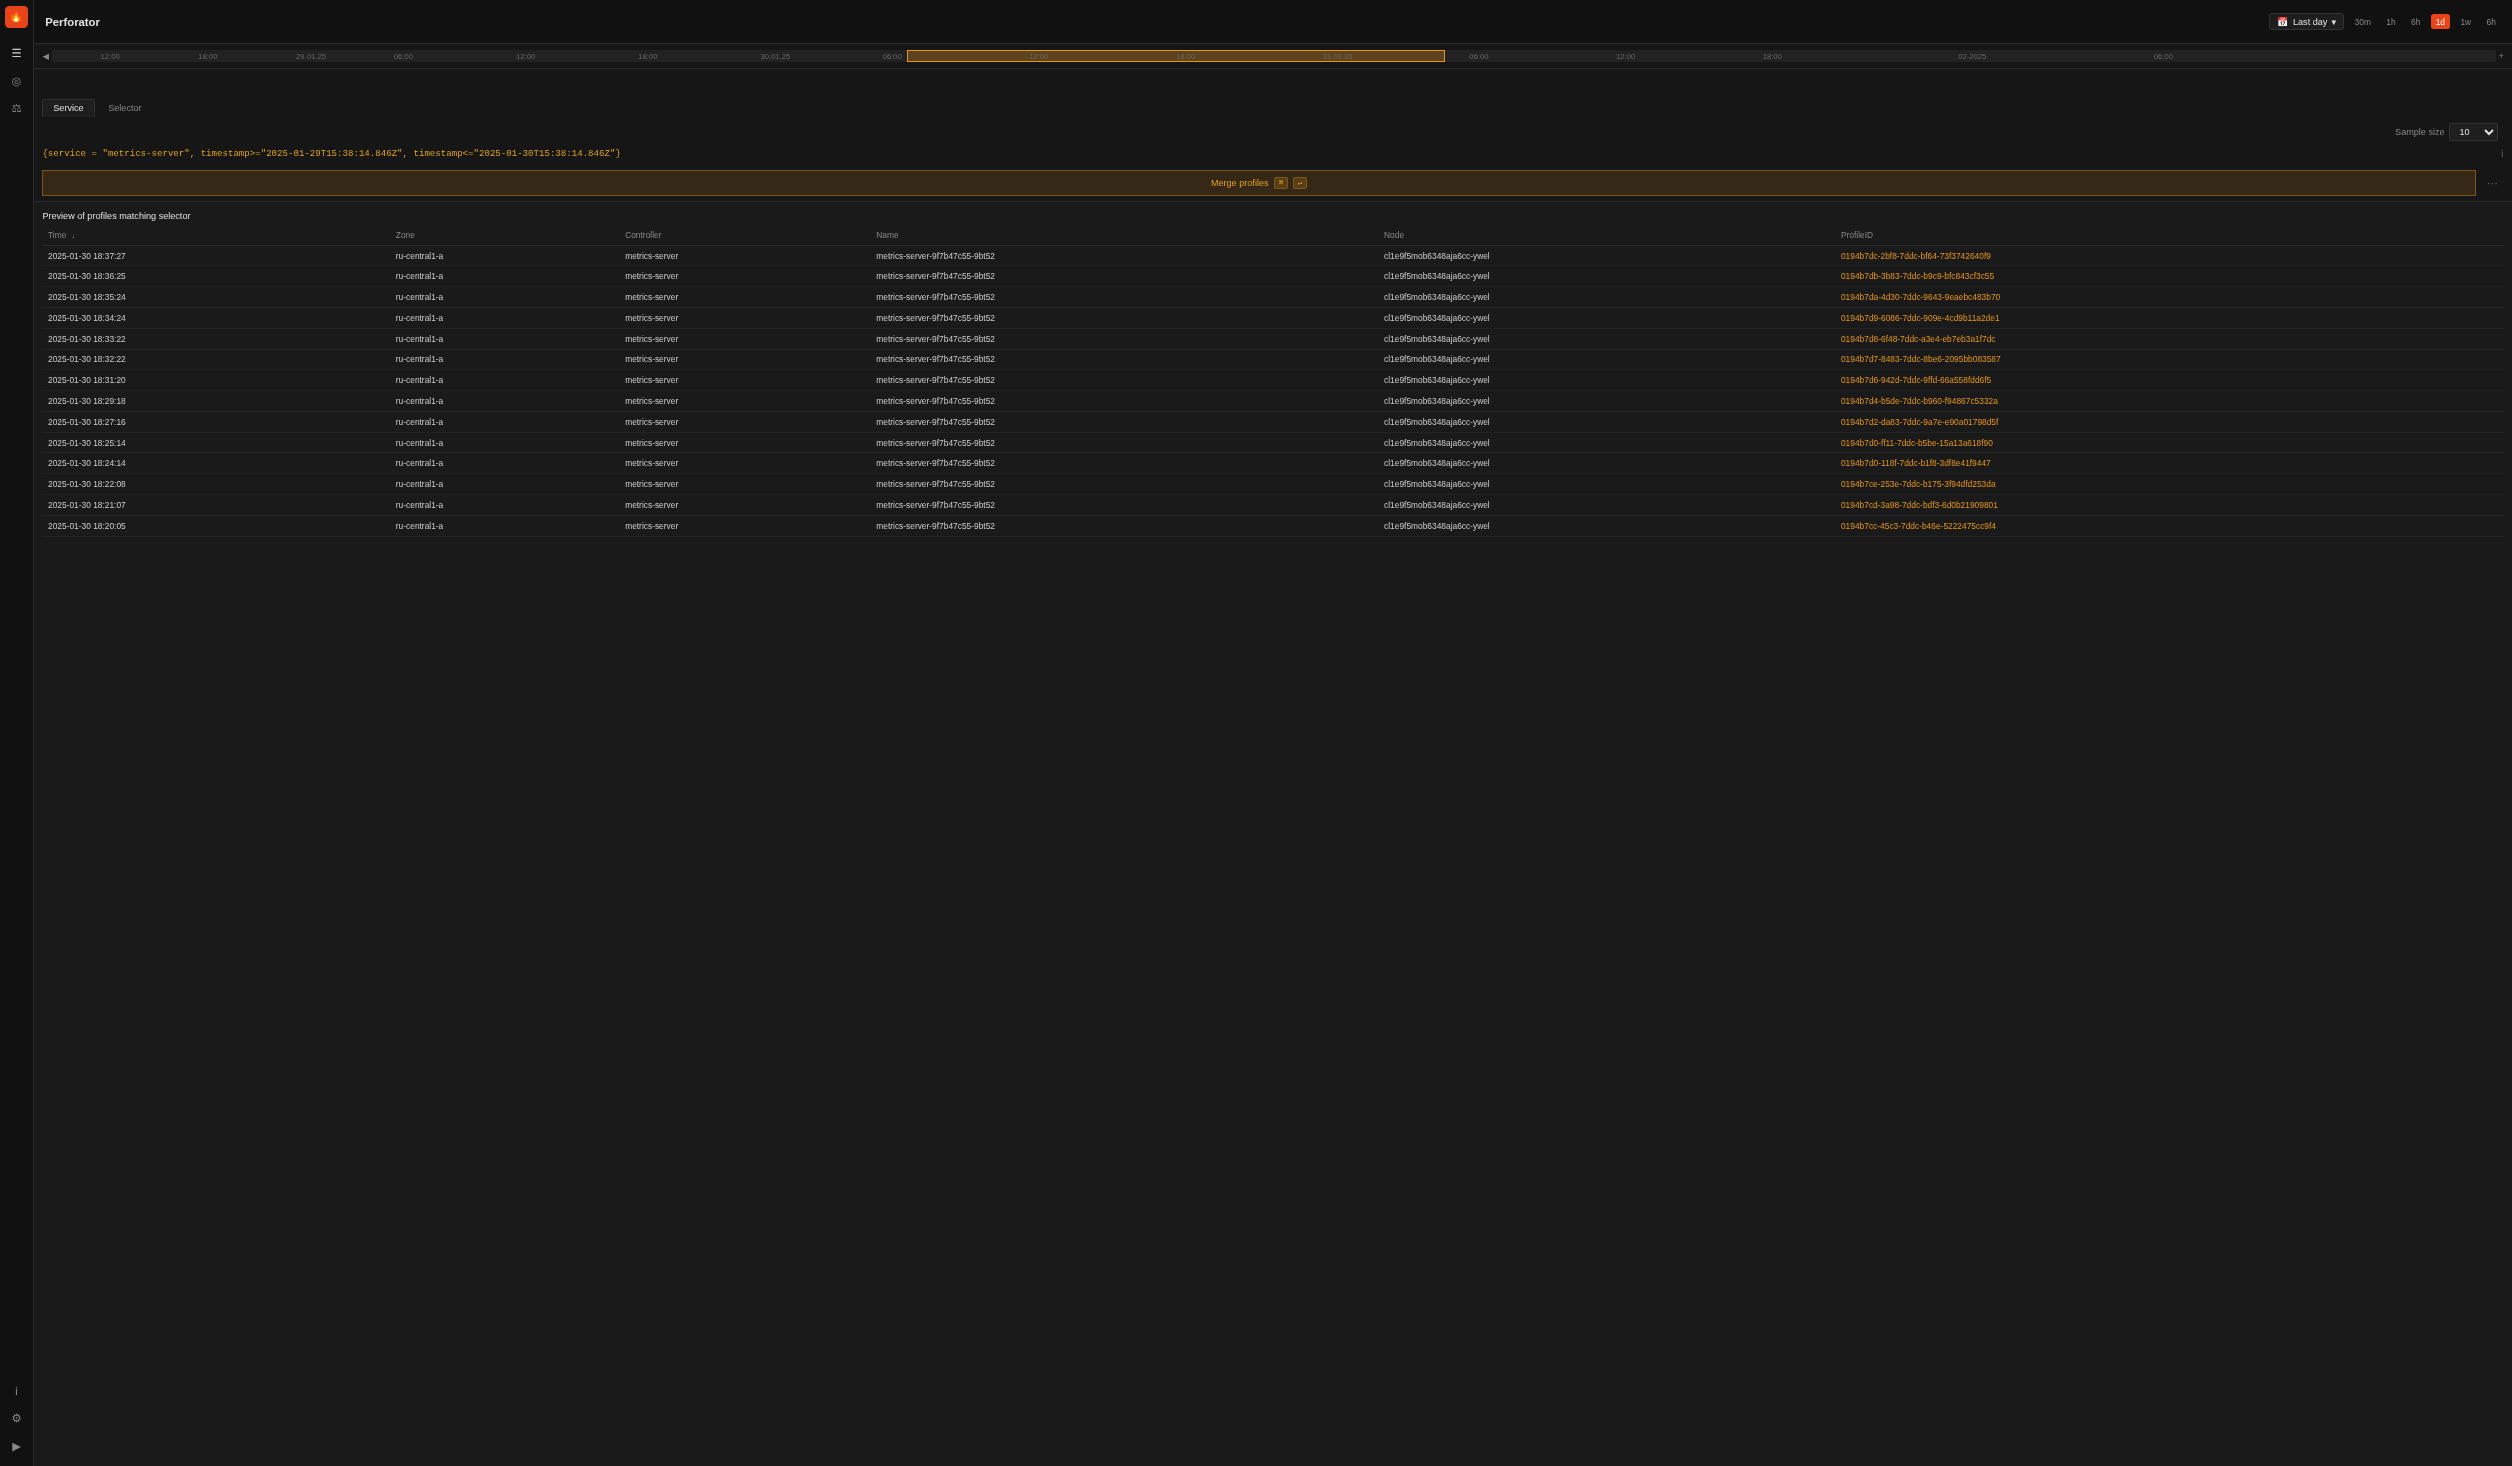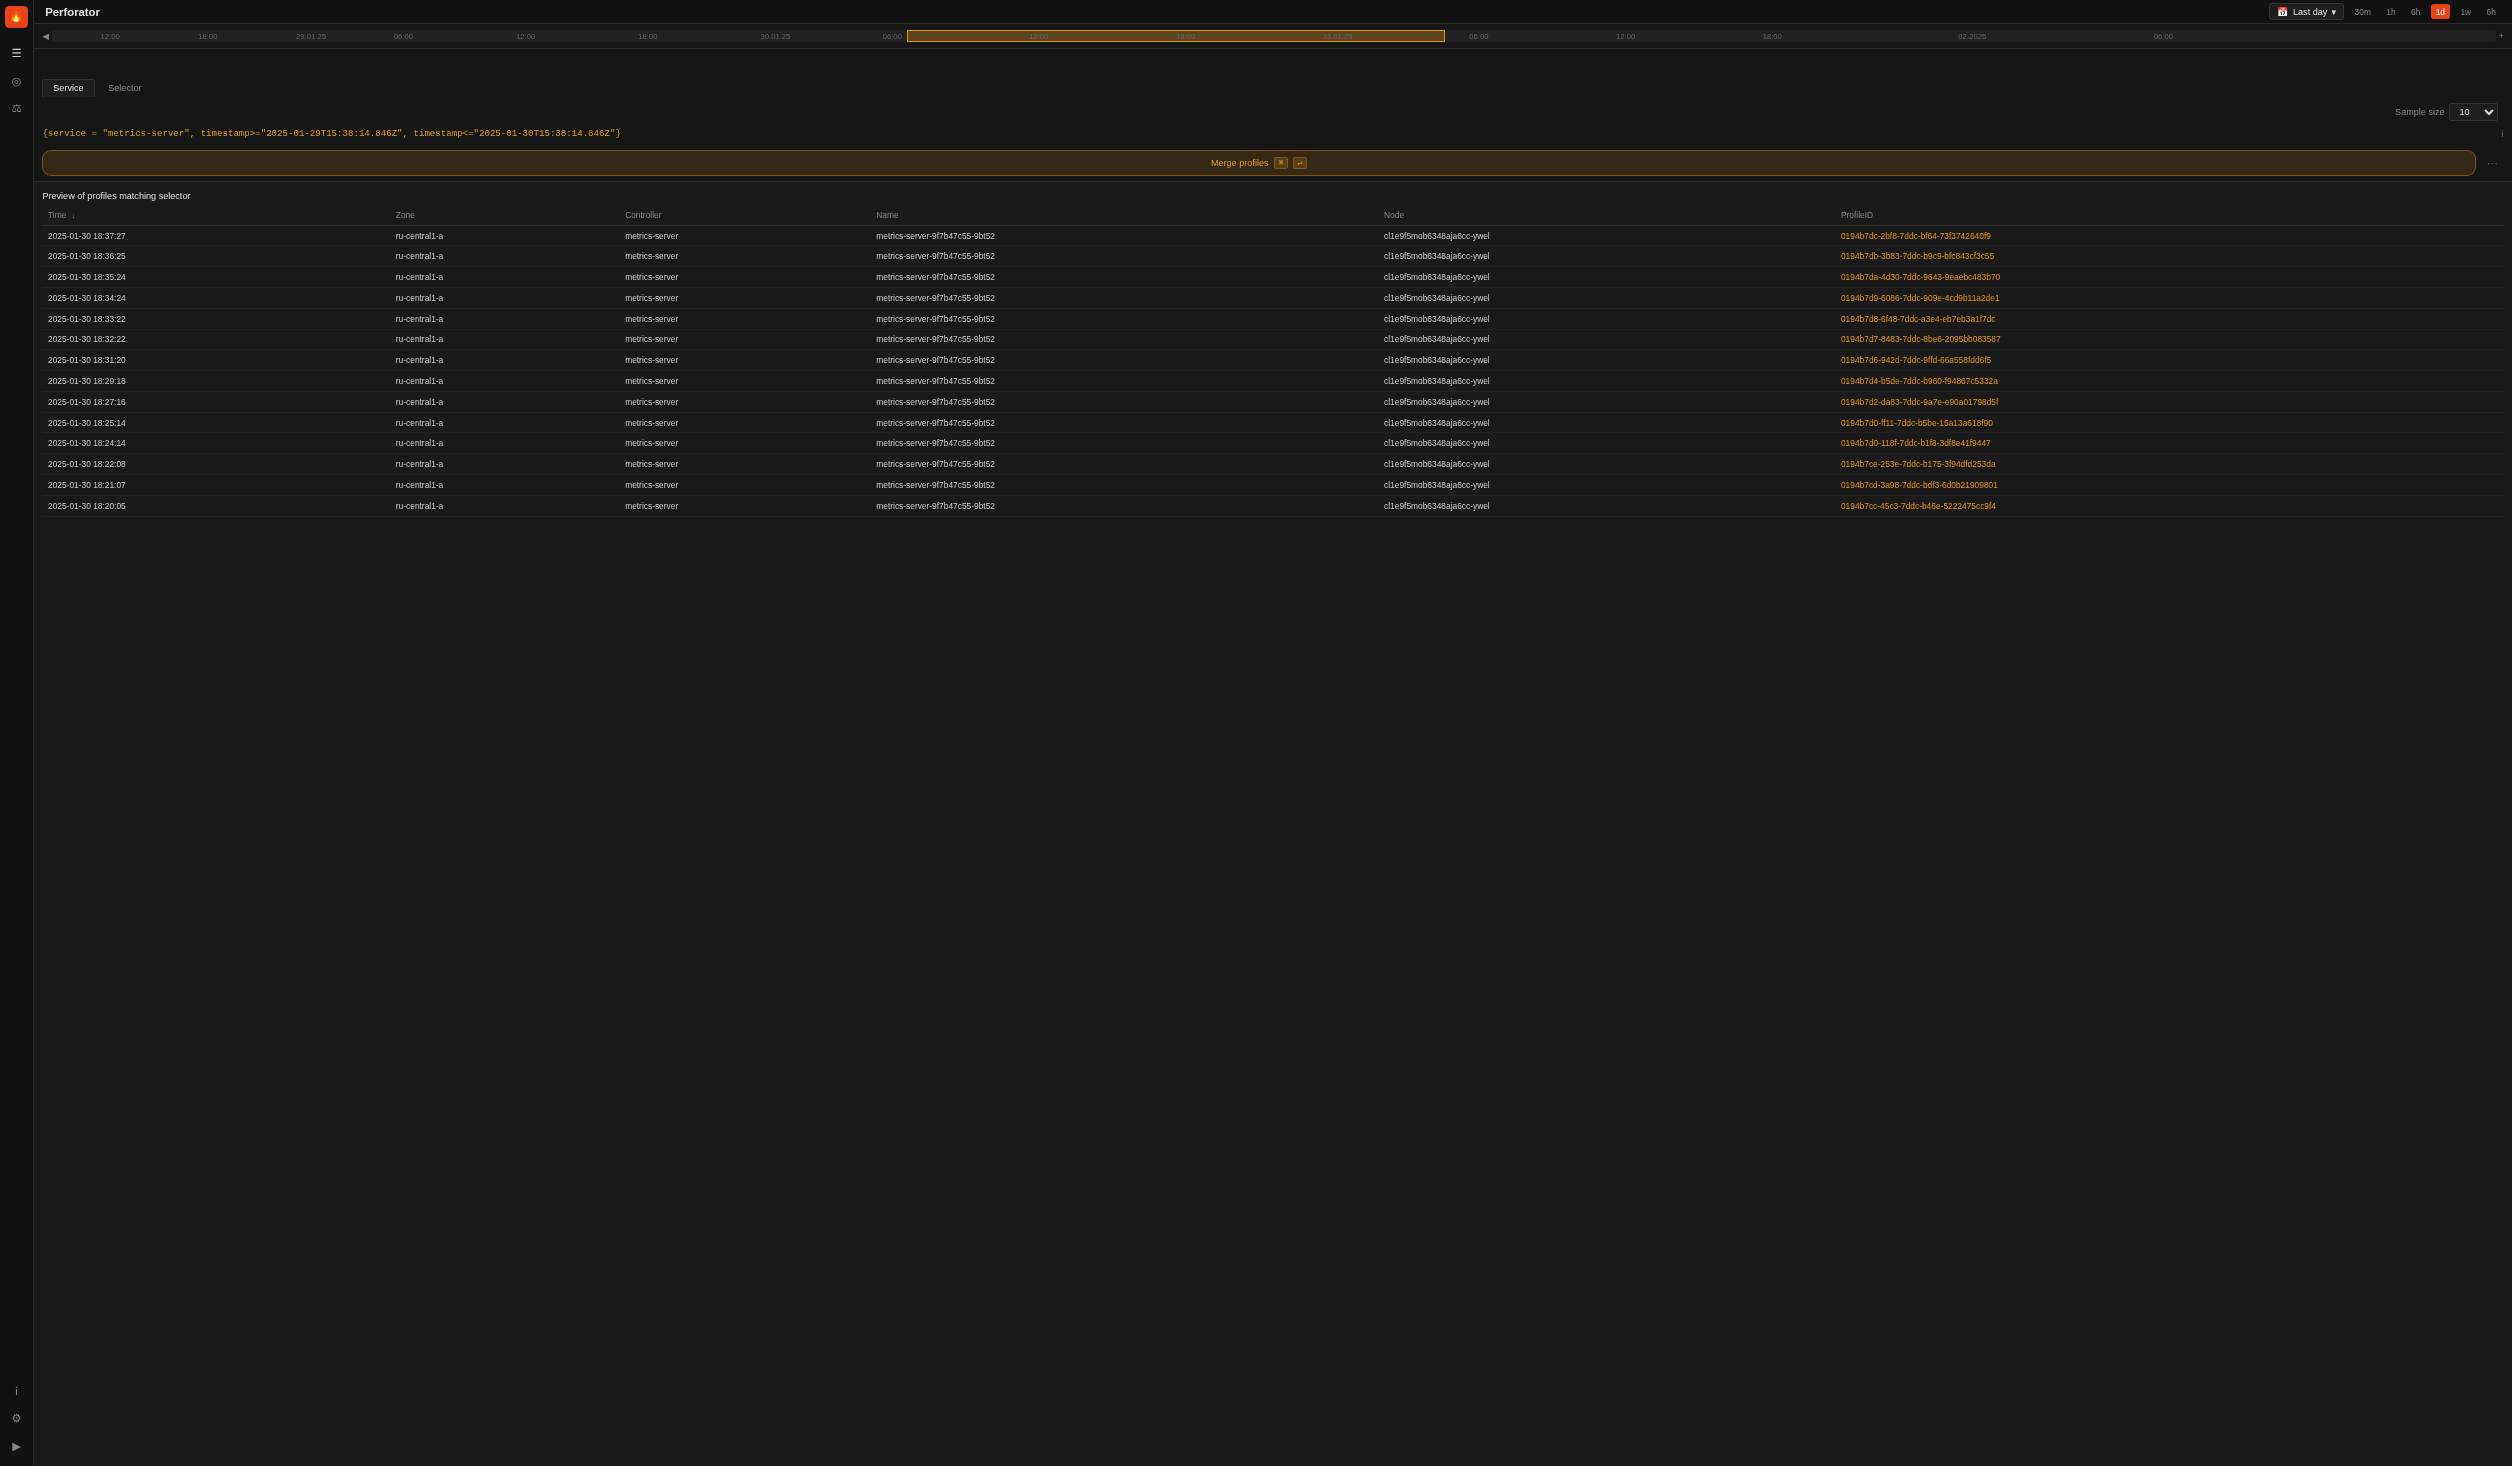--- a/index.html
+++ b/index.html
@@ -59,21 +59,21 @@
     
     .main {
       flex: 1;
       display: flex;
       flex-direction: column;
       overflow: hidden;
     }
 
     
     .topbar {
-      height: 24px;
+      height: 44px;
       background: #111;
       display: flex;
       align-items: center;
       padding: 0 11.3px;
       border-bottom: 0.7px solid #2a2a2a;
       flex-shrink: 0;
     }
     .topbar-title {
       font-size: 11.3px;
       font-weight: 600;
@@ -232,21 +232,21 @@
       display: flex;
       align-items: center;
       gap: 5.6px;
     }
     .merge-btn {
       flex: 1;
       background: rgba(232, 150, 26, 0.15);
       border: 0.7px solid rgba(232, 150, 26, 0.4);
       color: #e0a020;
       padding: 5.6px 11.3px;
-      border-radius: 9px;
+      border-radius: 0;
       cursor: pointer;
       font-size: 9.1px;
       display: flex;
       align-items: center;
       justify-content: center;
       gap: 5.6px;
     }
     .merge-btn kbd {
       background: rgba(232, 150, 26, 0.2);
       border: 0.7px solid rgba(232, 150, 26, 0.3);

